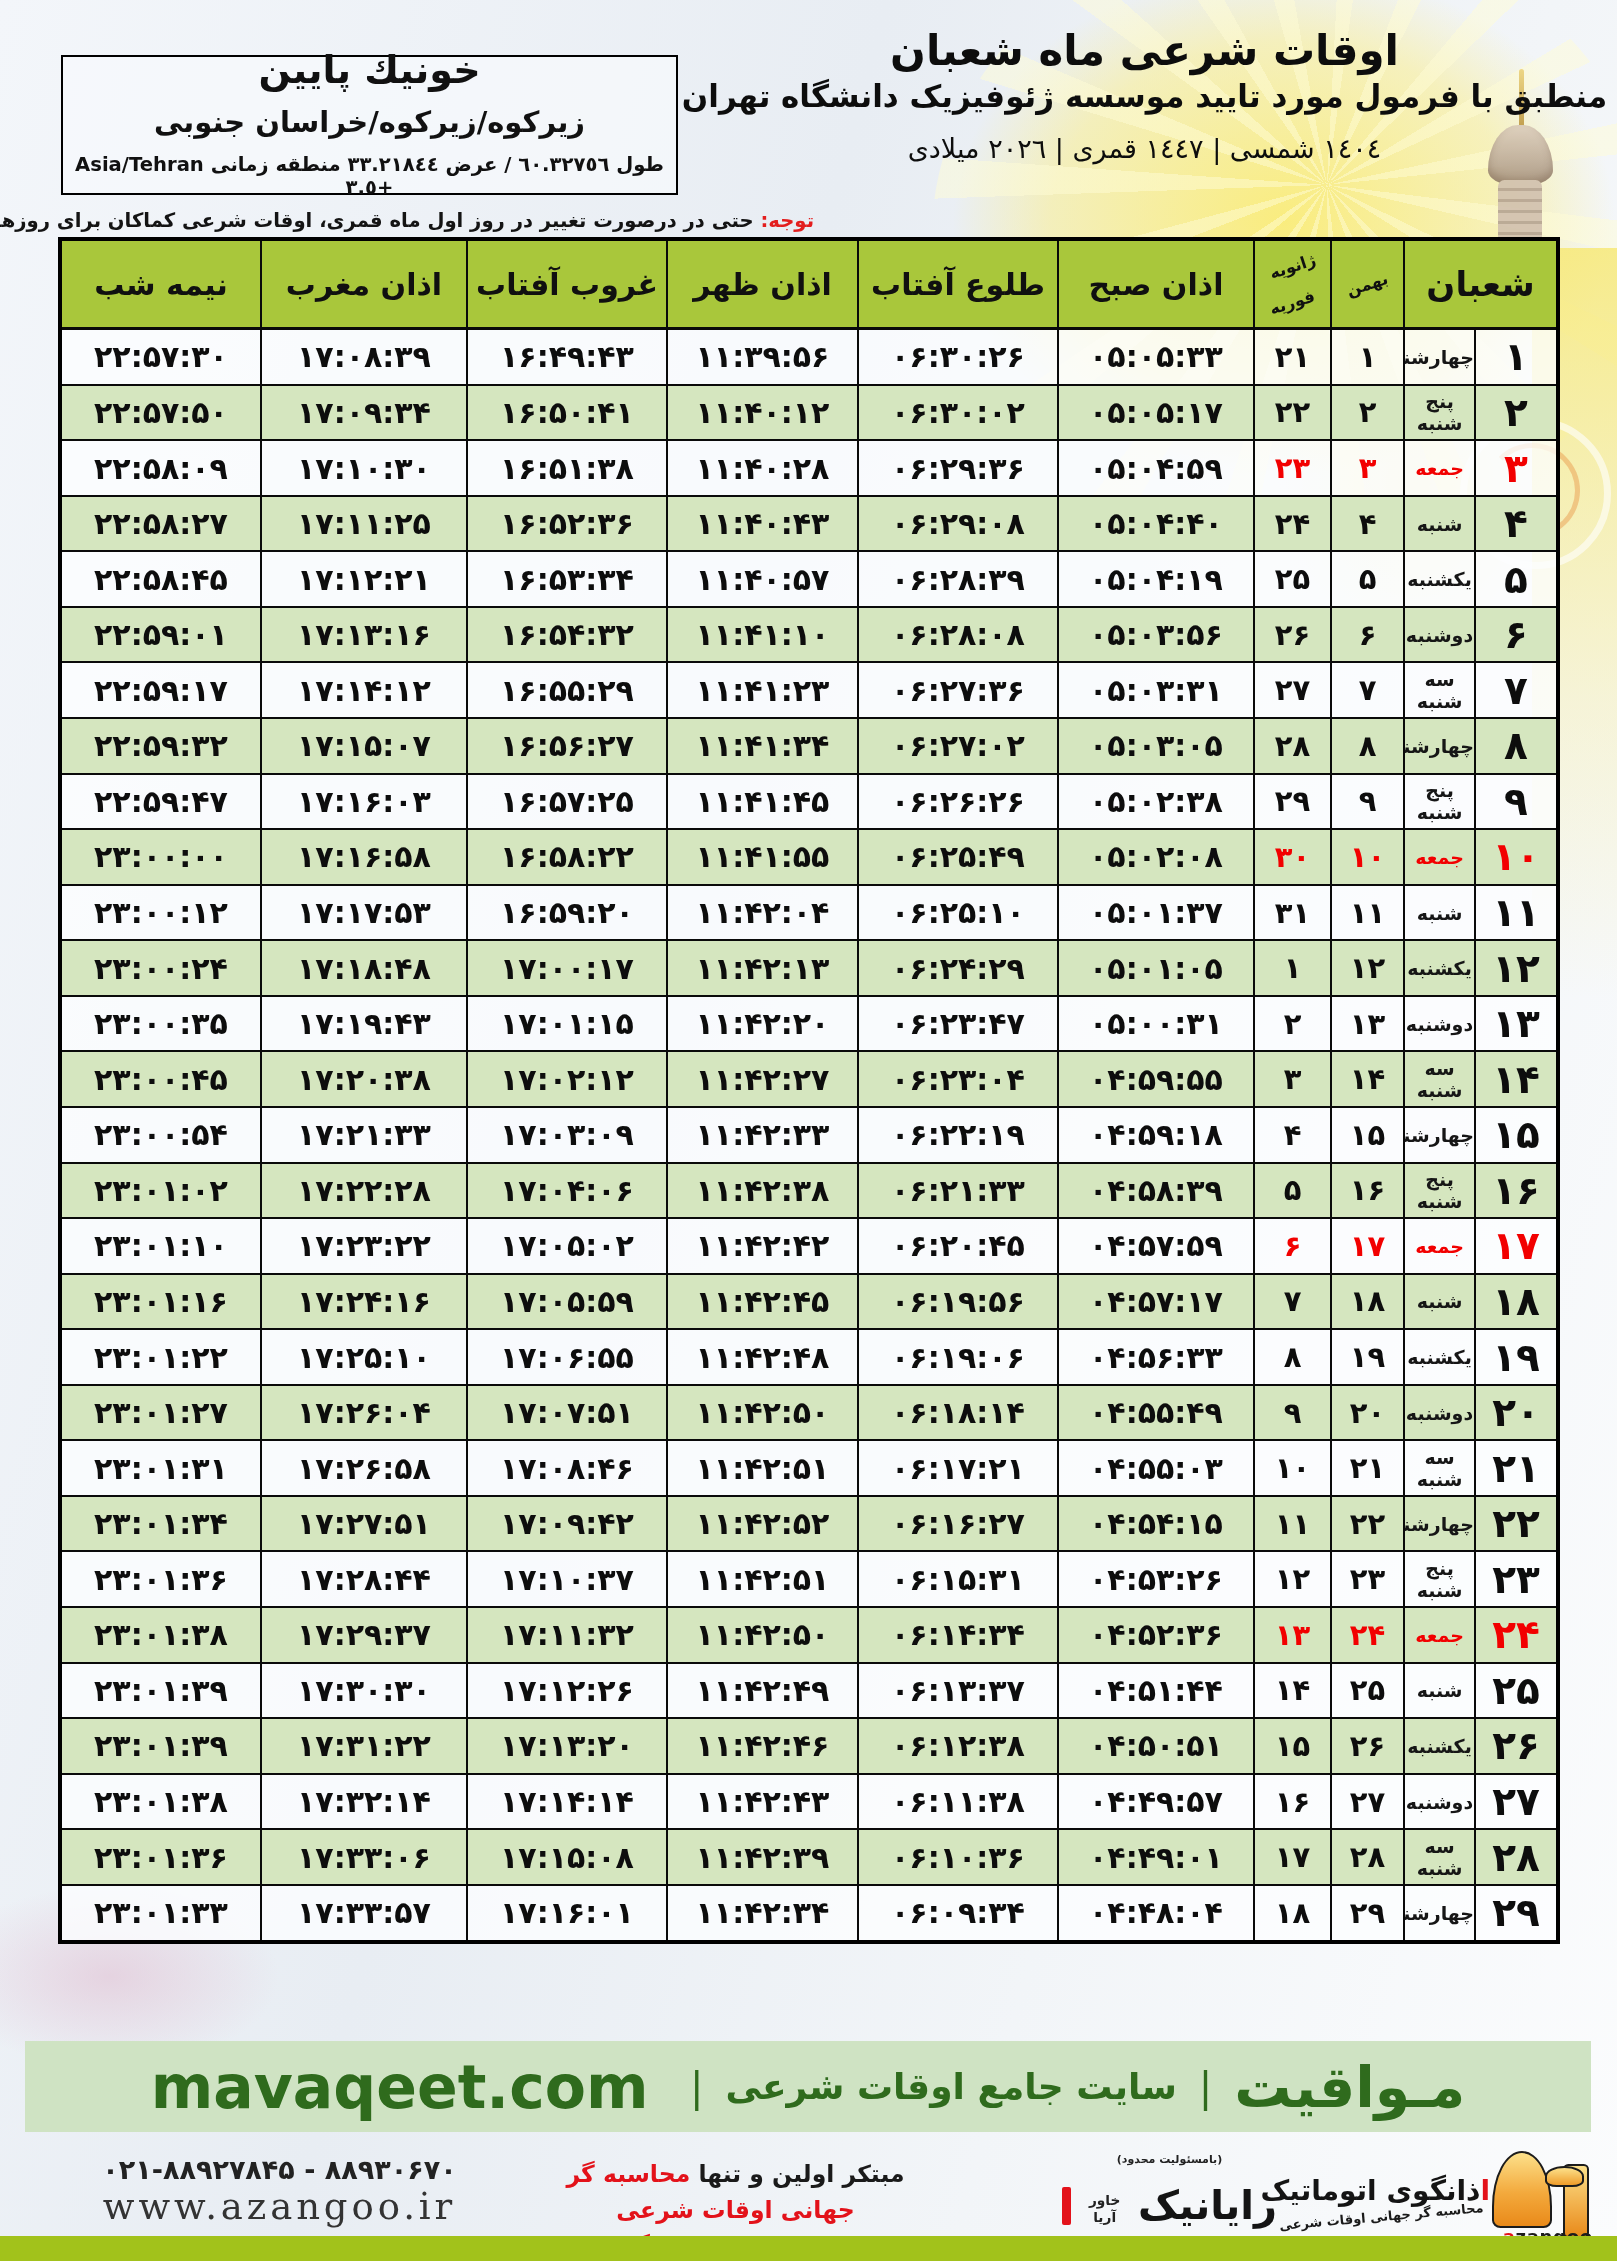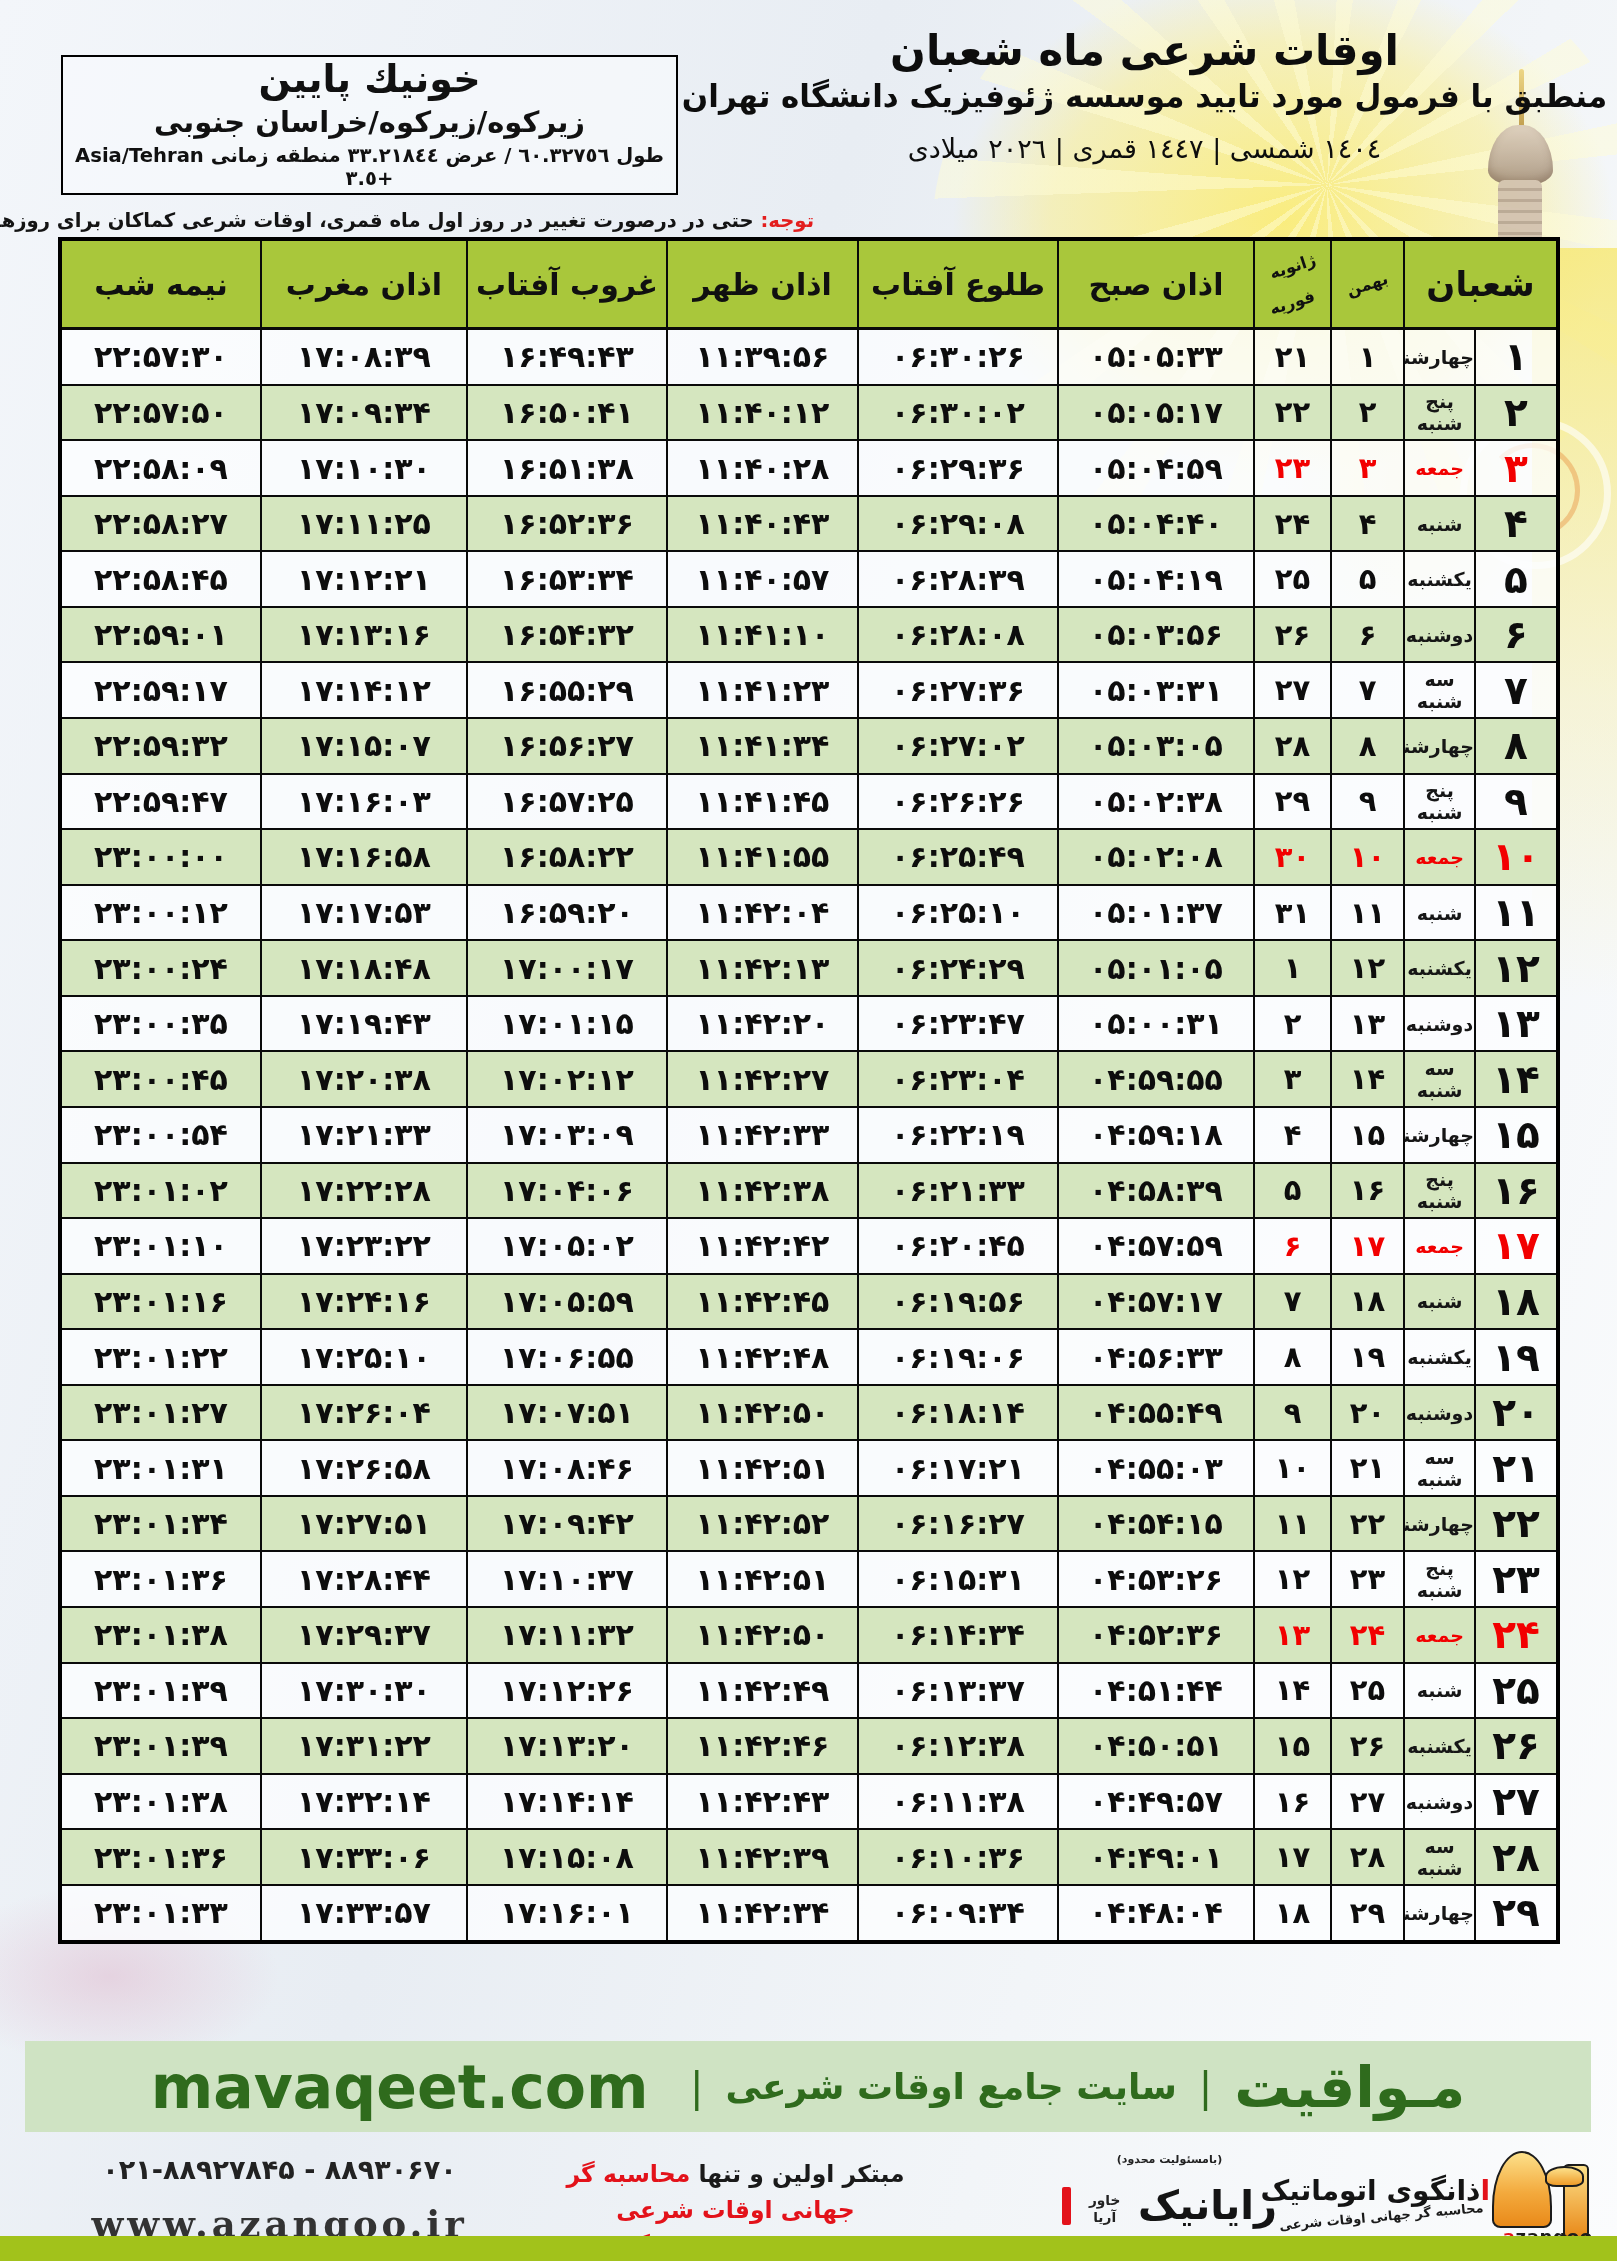--- a/index.html
+++ b/index.html
@@ -26,21 +26,21 @@
     background:linear-gradient(#ecd27a,#b8913a);border-radius:2.6px;}
   .m-dome{position:absolute;left:7.8px;top:27px;width:65px;height:60px;
     background:linear-gradient(180deg,#dccdbc,#a5917e);
     border-radius:50% 50% 42% 42% / 82% 82% 26% 26%;box-shadow:inset 0 -5.2px 9px rgba(90,60,40,.35);}
   .m-body{position:absolute;left:18px;top:82px;width:44px;height:140px;border-radius:6.5px 6.5px 0 0;
     background:repeating-linear-gradient(180deg,#d0bfae 0 7.8px,#b3a190 7.8px 11px);}
   
   .content{position:relative;z-index:2;}
   .loc-box{position:absolute;left:62px;top:55px;width:613px;height:136px;border:2.6px solid #000;
     background:rgba(246,249,252,.72);display:flex;flex-direction:column;justify-content:center;
-    align-items:center;text-align:center;gap:7px;}
+    align-items:center;text-align:center;gap:16px;}
   .loc-name{font-size:38px;font-weight:700;color:#111;line-height:1.05;}
   .loc-region{font-size:29px;font-weight:700;color:#111;line-height:1.05;}
   .loc-coords{font-size:19.6px;font-weight:700;color:#111;direction:rtl;}
   .title-block{position:absolute;left:679px;top:27px;width:933px;text-align:center;}
   .main-title{margin:0;font-size:42px;font-weight:700;color:#0d0d0d;line-height:1.15;}
   .sub-title{font-size:31px;font-weight:700;color:#0d0d0d;margin-top:2.6px;}
   .years-line{font-size:27px;font-weight:500;color:#0d0d0d;margin-top:19.6px;}
   .notice{position:absolute;left:65px;top:209px;width:750px;font-size:19.6px;font-weight:700;
     color:#141414;direction:rtl;text-align:right;white-space:nowrap;}
   .notice .red{color:#e31e1e;}
@@ -67,22 +67,22 @@
   .mv-band{position:absolute;left:26px;top:2041px;width:1566px;height:91px;background:#cfe3c3;
     display:flex;direction:rtl;align-items:center;justify-content:center;gap:22px;color:#2f6b1d;}
   .mv-brand{font-size:57px;font-weight:800;}
   .mv-sep{font-size:40px;font-weight:400;}
   .mv-desc{font-size:36px;font-weight:700;}
   .mv-cov{font-size:22px;font-weight:700;}
   .mv-url{font-size:60px;font-weight:700;direction:ltr;margin-right:19.6px;}
   
   .contact{position:absolute;left:39px;top:2154px;width:483px;text-align:center;direction:ltr;}
   .phones{font-size:27px;font-weight:700;color:#222;letter-spacing:1.3px;direction:ltr;}
-  .weburl{font-family:"DejaVu Serif",serif;font-size:37px;font-weight:700;color:#333;
-    letter-spacing:3.9px;margin-top:17px;}
+  .weburl{font-family:"DejaVu Serif",serif;font-size:37px;font-weight:400;color:#333;
+    letter-spacing:3.9px;margin-top:0;}
   .slogan{position:absolute;left:541px;top:2156px;width:391px;text-align:center;direction:rtl;
     font-size:23.5px;font-weight:700;color:#1a1a1a;line-height:1.55;}
   .slogan .red{color:#e3121a;}
   .rayanik{position:absolute;left:1063px;top:2153px;width:215px;direction:rtl;text-align:center;}
   .ry-note{font-size:11px;font-weight:700;color:#222;margin-bottom:1.3px;text-align:center;}
   .ry-row{display:flex;direction:rtl;align-items:flex-end;justify-content:center;gap:6.5px;}
   .ry-name{font-size:40px;font-weight:800;color:#141414;line-height:1;margin-top:18px;}
   .ry-sub{font-size:13.7px;font-weight:700;color:#222;line-height:1.2;}
   .ry-bar{width:10.4px;height:38px;background:#e3121a;border-radius:2px;}
   .azangoo{position:absolute;left:1318px;top:2146px;width:281px;height:98px;direction:rtl;}

